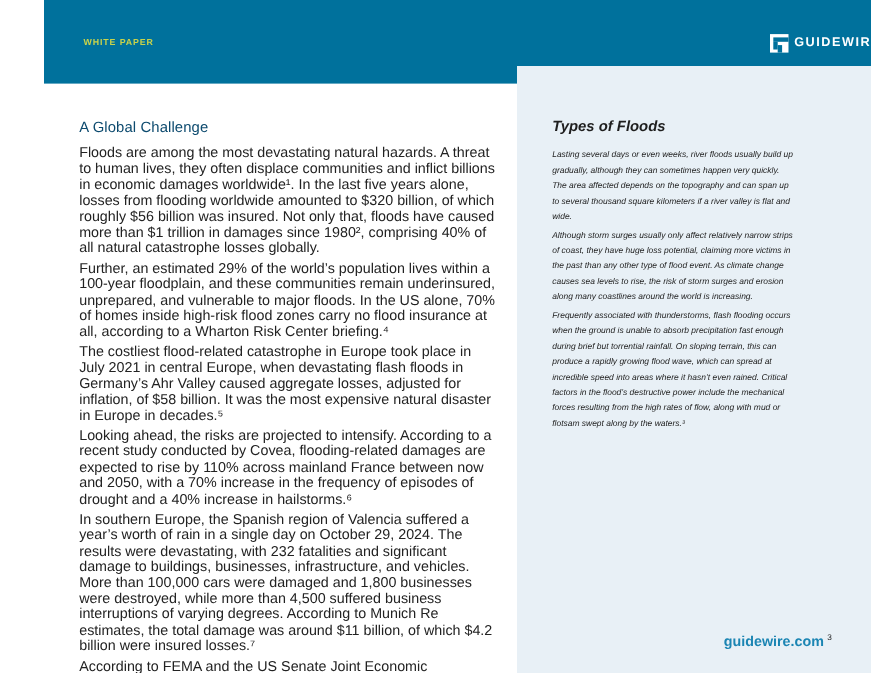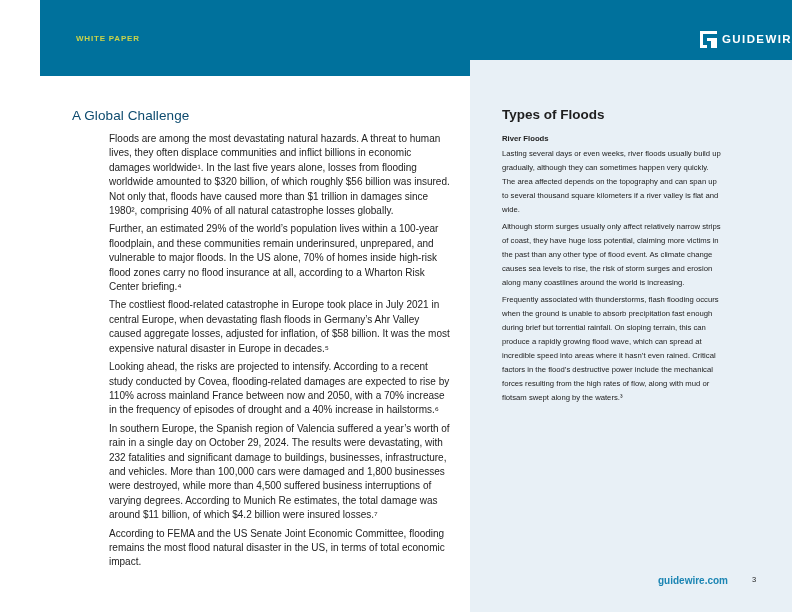--- a/index.html
+++ b/index.html
@@ -33,39 +33,39 @@
   .left-col {
     position: absolute; left: 72px; top: 108px; width: 378px;
   }
   .h1 {
     font-size: 13.5px; color: #0c4a6e; font-weight: normal; margin-bottom: 9px; letter-spacing: 0.1px;
   }
   .h2 {
     font-size: 10.5px; color: #1e1e1e; margin-bottom: 9px; font-weight: normal;
   }
   .p {
-    font-size: 10px; line-height: 14.4px; color: #222222; margin-bottom: 4px; margin-left: 37px;
+    font-size: 13px; line-height: 14.4px; color: #222222; margin-bottom: 4px;
   }
 
   .right-col {
-    position: absolute; left: 502px; top: 107px; width: 220px;
+    position: absolute; left: 502px; top: 107px; width: 220px; font-style: italic;
   }
   .rh1 {
     font-size: 13.5px; font-weight: bold; color: #1e1e1e; margin-bottom: 12px;
   }
   .rh3 {
     font-size: 7.7px; font-weight: bold; color: #1e1e1e; margin-bottom: 4px;
   }
   .rp {
     font-size: 7.7px; line-height: 14px; color: #222222; margin-bottom: 3px;
   }
 
   .footer-link {
     position: absolute; left: 658px; top: 575px;
-    font-size: 10px; color: #1b85b3; font-weight: bold;
+    font-size: 13px; color: #1b85b3; font-weight: bold;
   }
   .page-num {
     position: absolute; left: 752px; top: 575px;
     font-size: 7.5px; color: #1e1e1e;
   }
 </style>
 </head>
 <body>
 
 <div class="header">
@@ -89,21 +89,20 @@
   <p class="p">Further, an estimated 29% of the world’s population lives within a 100-year floodplain, and these communities remain underinsured, unprepared, and vulnerable to major floods. In the US alone, 70% of homes inside high-risk flood zones carry no flood insurance at all, according to a Wharton Risk Center briefing.⁴</p>
   <p class="p">The costliest flood-related catastrophe in Europe took place in July 2021 in central Europe, when devastating flash floods in Germany’s Ahr Valley caused aggregate losses, adjusted for inflation, of $58 billion. It was the most expensive natural disaster in Europe in decades.⁵</p>
   <p class="p">Looking ahead, the risks are projected to intensify. According to a recent study conducted by Covea, flooding-related damages are expected to rise by 110% across mainland France between now and 2050, with a 70% increase in the frequency of episodes of drought and a 40% increase in hailstorms.⁶</p>
   <p class="p">In southern Europe, the Spanish region of Valencia suffered a year’s worth of rain in a single day on October 29, 2024. The results were devastating, with 232 fatalities and significant damage to buildings, businesses, infrastructure, and vehicles. More than 100,000 cars were damaged and 1,800 businesses were destroyed, while more than 4,500 suffered business interruptions of varying degrees. According to Munich Re estimates, the total damage was around $11 billion, of which $4.2 billion were insured losses.⁷</p>
   <p class="p">According to FEMA and the US Senate Joint Economic Committee, flooding remains the most flood natural disaster in the US, in terms of total economic impact.</p>
 </div>
 
 <div class="right-col">
   <div class="rh1">Types of Floods</div>
 
-  <div class="rh3">River Floods</div>
   <p class="rp">Lasting several days or even weeks, river floods usually build up gradually, although they can sometimes happen very quickly. The area affected depends on the topography and can span up to several thousand square kilometers if a river valley is flat and wide.</p>
 
   <p class="rp">Although storm surges usually only affect relatively narrow strips of coast, they have huge loss potential, claiming more victims in the past than any other type of flood event. As climate change causes sea levels to rise, the risk of storm surges and erosion along many coastlines around the world is increasing.</p>
 
   <p class="rp">Frequently associated with thunderstorms, flash flooding occurs when the ground is unable to absorb precipitation fast enough during brief but torrential rainfall. On sloping terrain, this can produce a rapidly growing flood wave, which can spread at incredible speed into areas where it hasn’t even rained. Critical factors in the flood’s destructive power include the mechanical forces resulting from the high rates of flow, along with mud or flotsam swept along by the waters.³</p>
 </div>
 
 <a class="footer-link">guidewire.com</a>
 <div class="page-num">3</div>
 

